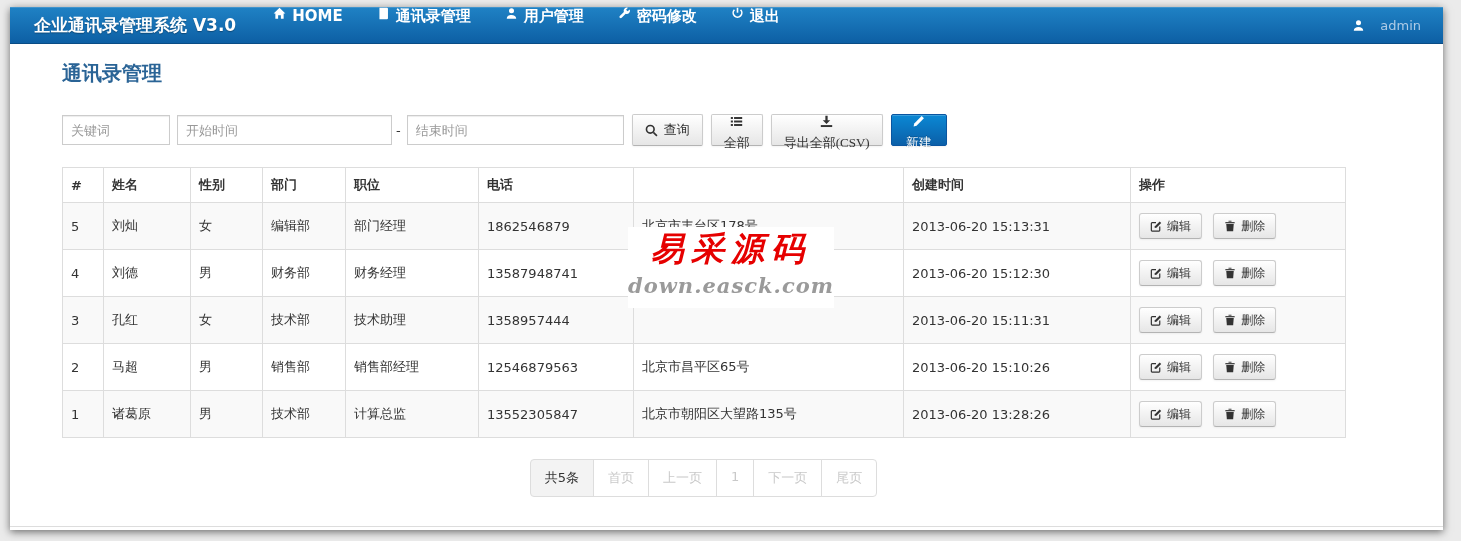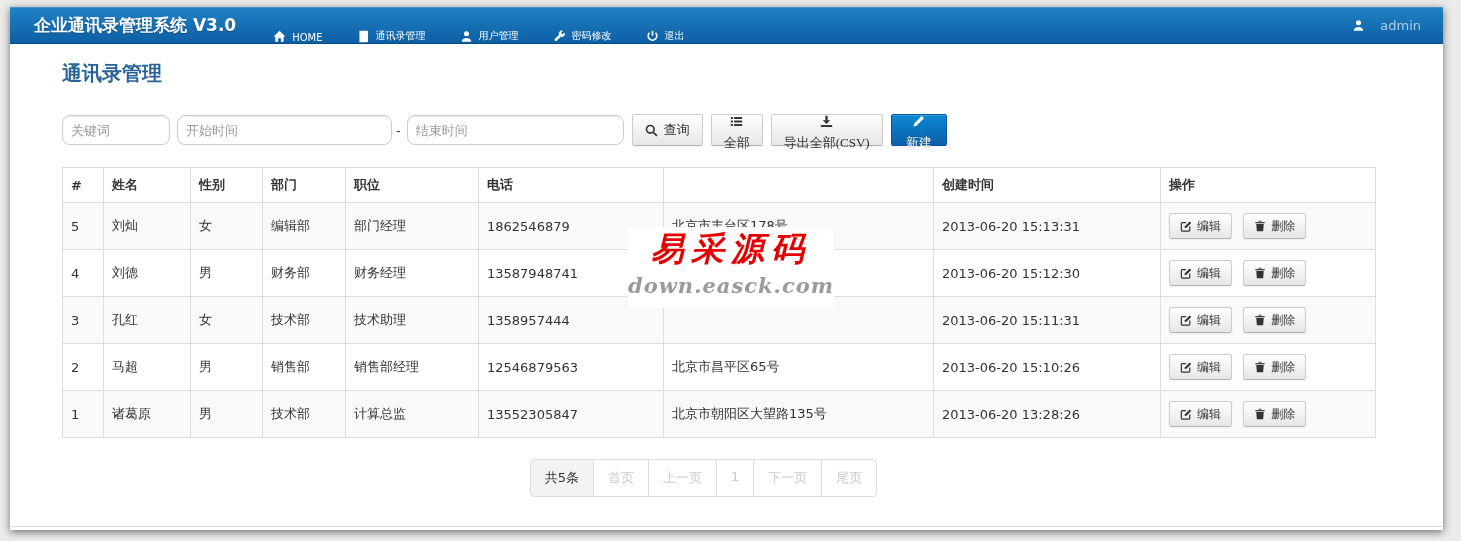--- a/index.html
+++ b/index.html
@@ -21,34 +21,34 @@
     border-bottom:1px solid #0a4c85;
     box-shadow:inset 0 1px 0 rgba(255,255,255,.15);
     color:#fff;
   }
   .brand {
     font-size:17px; font-weight:bold; padding:0 20px 0 24px; white-space:nowrap;
     text-shadow:0 1px 1px rgba(0,0,0,.3);
   }
   .nav-items { display:flex; height:100%; }
   .nav-item {
-    display:flex; align-items:flex-end; gap:6px; padding:0 17px;
-    font-size:10px; color:#fff; cursor:pointer; white-space:nowrap;
+    display:flex; align-items:flex-start; gap:6px; padding:0 17px;
+    font-size:15px; color:#fff; cursor:pointer; white-space:nowrap;font-weight:bold;
   }
   .nav-right { margin-left:auto; display:flex; align-items:center; gap:15px; padding-right:22px; color:#aecbe6; font-size:13px; }
   .icon { display:inline-flex; line-height:0; }
   .icon svg { display:block; }
 
   
   .container { margin-left:52px; width:1283px; }
   h1.page-title { margin-top:15px; font-size:20px; line-height:28px; font-weight:bold; color:#2a6496; }
 
   .filter-row { margin-top:27px; display:flex; align-items:center; }
   .tin {
-    height:30px; border:1px solid #ccc; border-radius:8px; background:#fff;
+    height:30px; border:1px solid #ccc; border-radius:0; background:#fff;
     padding:4px 8px; font-size:13px; color:#555; font-family:inherit;
     box-shadow:inset 0 1px 1px rgba(0,0,0,.075);
   }
   .tin::placeholder { color:#999; opacity:1; }
   .in-keyword { width:108px; }
   .in-start   { width:215px; margin-left:7px; }
   .in-end     { width:217px; }
   .dash { padding:0 6px 0 4px; color:#333; }
 
   .btn {
@@ -73,21 +73,21 @@
     border:1px solid #ddd; table-layout:fixed;
   }
   .grid th, .grid td {
     border:1px solid #ddd; padding:8px; font-size:13px; text-align:left;
     vertical-align:middle; overflow:hidden; white-space:nowrap;
   }
   .grid th { font-weight:bold; padding:8px; }
   .grid td { padding:10px 8px; height:41px; }
   .grid tbody tr:nth-child(odd) { background:#f9f9f9; }
   .c0{width:41px} .c1{width:87px} .c2{width:72px} .c3{width:83px} .c4{width:133px}
-  .c5{width:185px} .c6{width:270px} .c7{width:227px} .c8{width:215px}
+  .c5{width:155px} .c6{width:270px} .c7{width:227px} .c8{width:215px}
 
   .btn-xs {
     display:inline-flex; align-items:center; gap:5px; height:26px; padding:0 10px;
     font-size:12px; color:#333; cursor:pointer;
     background:linear-gradient(#ffffff,#e6e6e6); border:1px solid #ccc;
     border-bottom-color:#b3b3b3; border-radius:3px;
     box-shadow:0 1px 2px rgba(0,0,0,.05);
   }
   .btn-xs + .btn-xs { margin-left:7px; }
 

